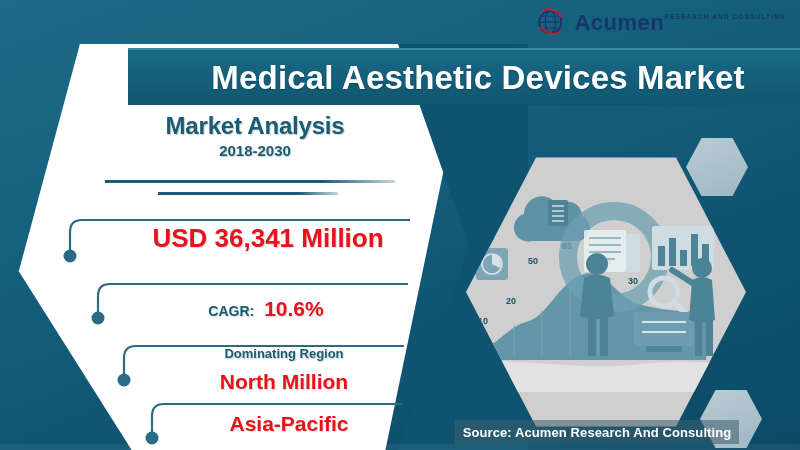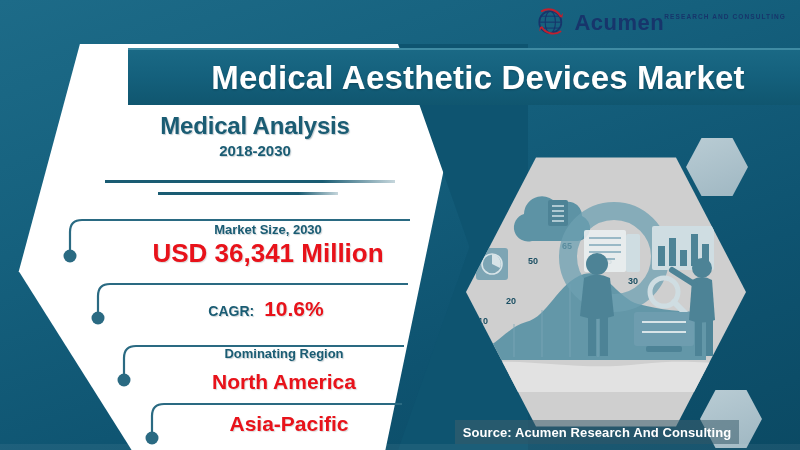--- a/index.html
+++ b/index.html
@@ -251,33 +251,32 @@
       <path d="M30,12 l3,-4 l-1,6 z" fill="#c0202e"></path>
       <path d="M8,26 l-3,4 l1,-6 z" fill="#c0202e"></path>
     </svg>
     <span class="logo-text">
       <span class="logo-name">Acumen</span>
       <span class="logo-sub">RESEARCH AND CONSULTING</span>
     </span>
   </div>
 
   <div class="analysis">
-    <div class="analysis-title">Medical Analysis</div>
+    <div class="analysis-title">Market Analysis</div>
     <div class="analysis-range">2018-2030</div>
   </div>
   <div class="rule-long"></div>
   <div class="rule-short"></div>
 
   <div class="stat" style="left:58px;top:208px;">
     <svg class="connector" width="360" height="60">
       <path d="M12,48 L12,24 Q12,12 24,12 L352,12" fill="none" stroke="#2a6a82" stroke-width="2.2"></path>
       <circle cx="12" cy="48" r="6.5" fill="#2a6a82"></circle>
     </svg>
     <div class="stat-body" style="left:60px;top:14px;width:300px;">
-      <div class="stat-label">Market Size, 2030</div>
       <div class="stat-value v-big">USD 36,341 Million</div>
     </div>
   </div>
 
   <div class="stat" style="left:86px;top:274px;">
     <svg class="connector" width="330" height="56">
       <path d="M12,44 L12,22 Q12,10 24,10 L322,10" fill="none" stroke="#2a6a82" stroke-width="2.2"></path>
       <circle cx="12" cy="44" r="6.5" fill="#2a6a82"></circle>
     </svg>
     <div class="stat-body inline-row" style="left:40px;top:14px;width:280px;">
@@ -286,21 +285,21 @@
     </div>
   </div>
 
   <div class="stat" style="left:112px;top:338px;">
     <svg class="connector" width="300" height="54">
       <path d="M12,42 L12,20 Q12,8 24,8 L292,8" fill="none" stroke="#2a6a82" stroke-width="2.2"></path>
       <circle cx="12" cy="42" r="6.5" fill="#2a6a82"></circle>
     </svg>
     <div class="stat-body" style="left:44px;top:8px;width:256px;text-align:center;">
       <div class="stat-label">Dominating Region</div>
-      <div class="stat-value v-mid">North America</div>
+      <div class="stat-value v-mid">North Million</div>
     </div>
   </div>
 
   <div class="stat" style="left:140px;top:398px;">
     <svg class="connector" width="270" height="52">
       <path d="M12,40 L12,18 Q12,6 24,6 L262,6" fill="none" stroke="#2a6a82" stroke-width="2.2"></path>
       <circle cx="12" cy="40" r="6.5" fill="#2a6a82"></circle>
     </svg>
     <div class="stat-body" style="left:34px;top:5px;width:230px;">
       <div class="stat-value v-mid">Asia-Pacific</div>

